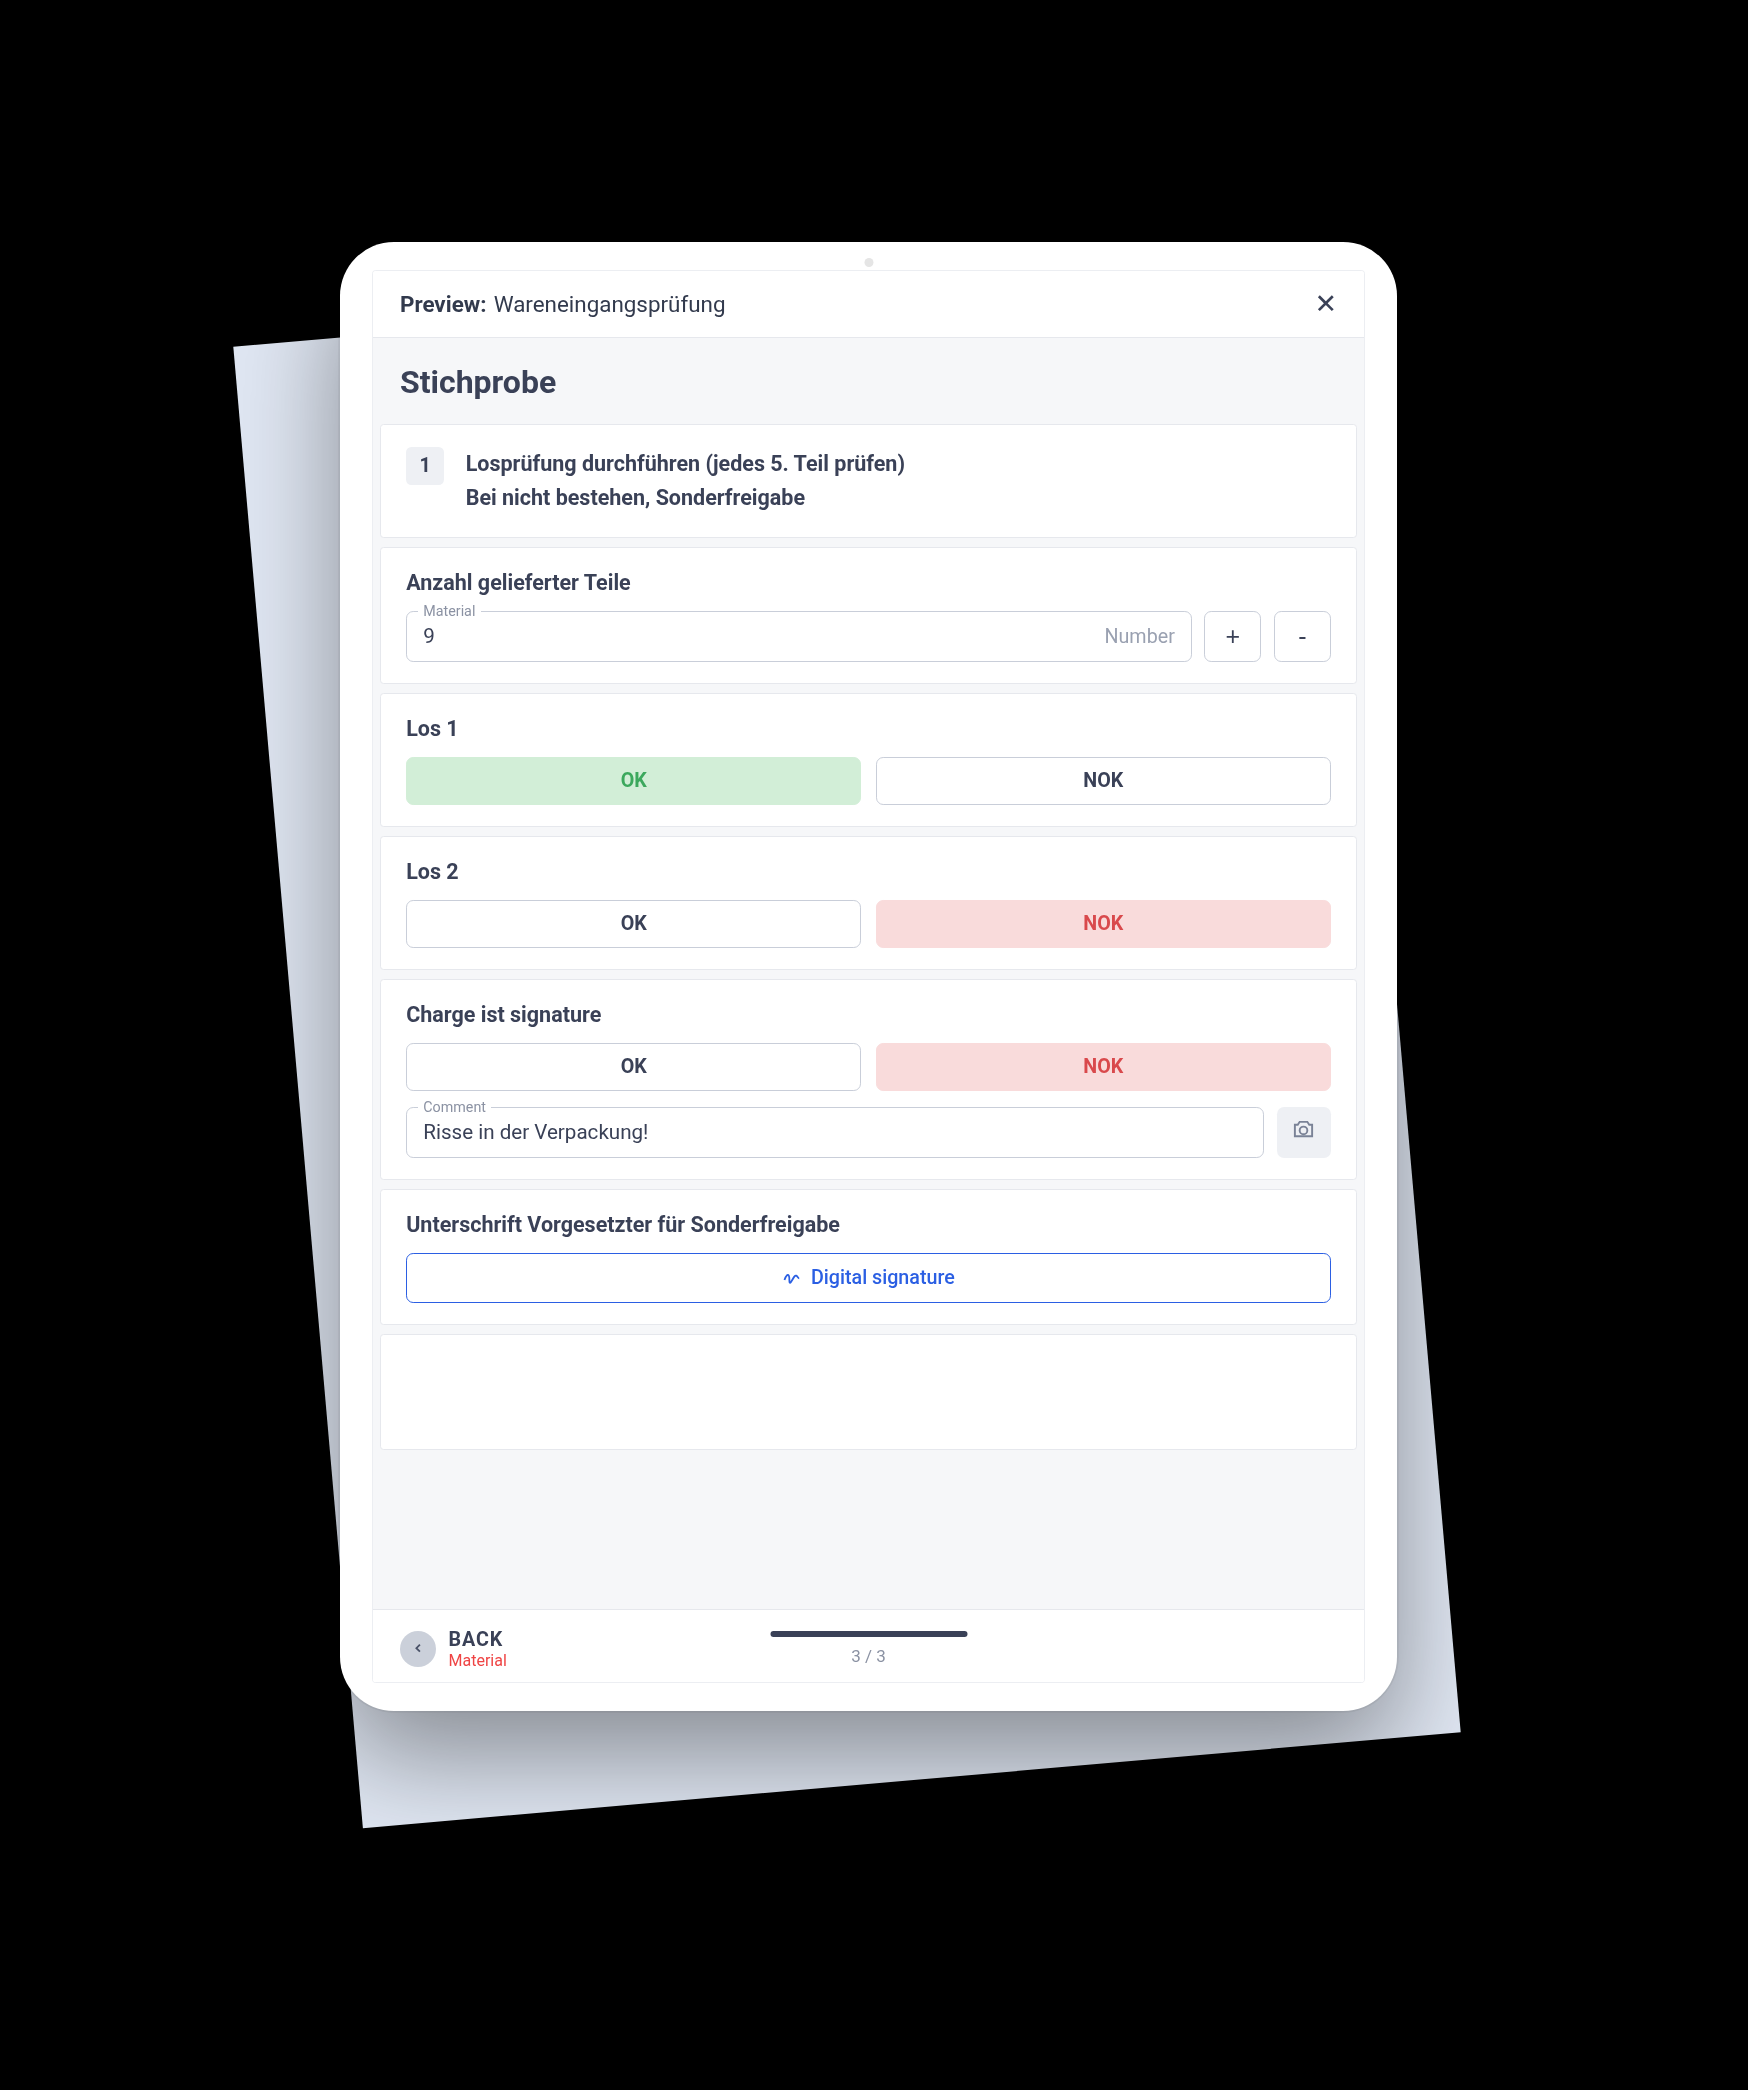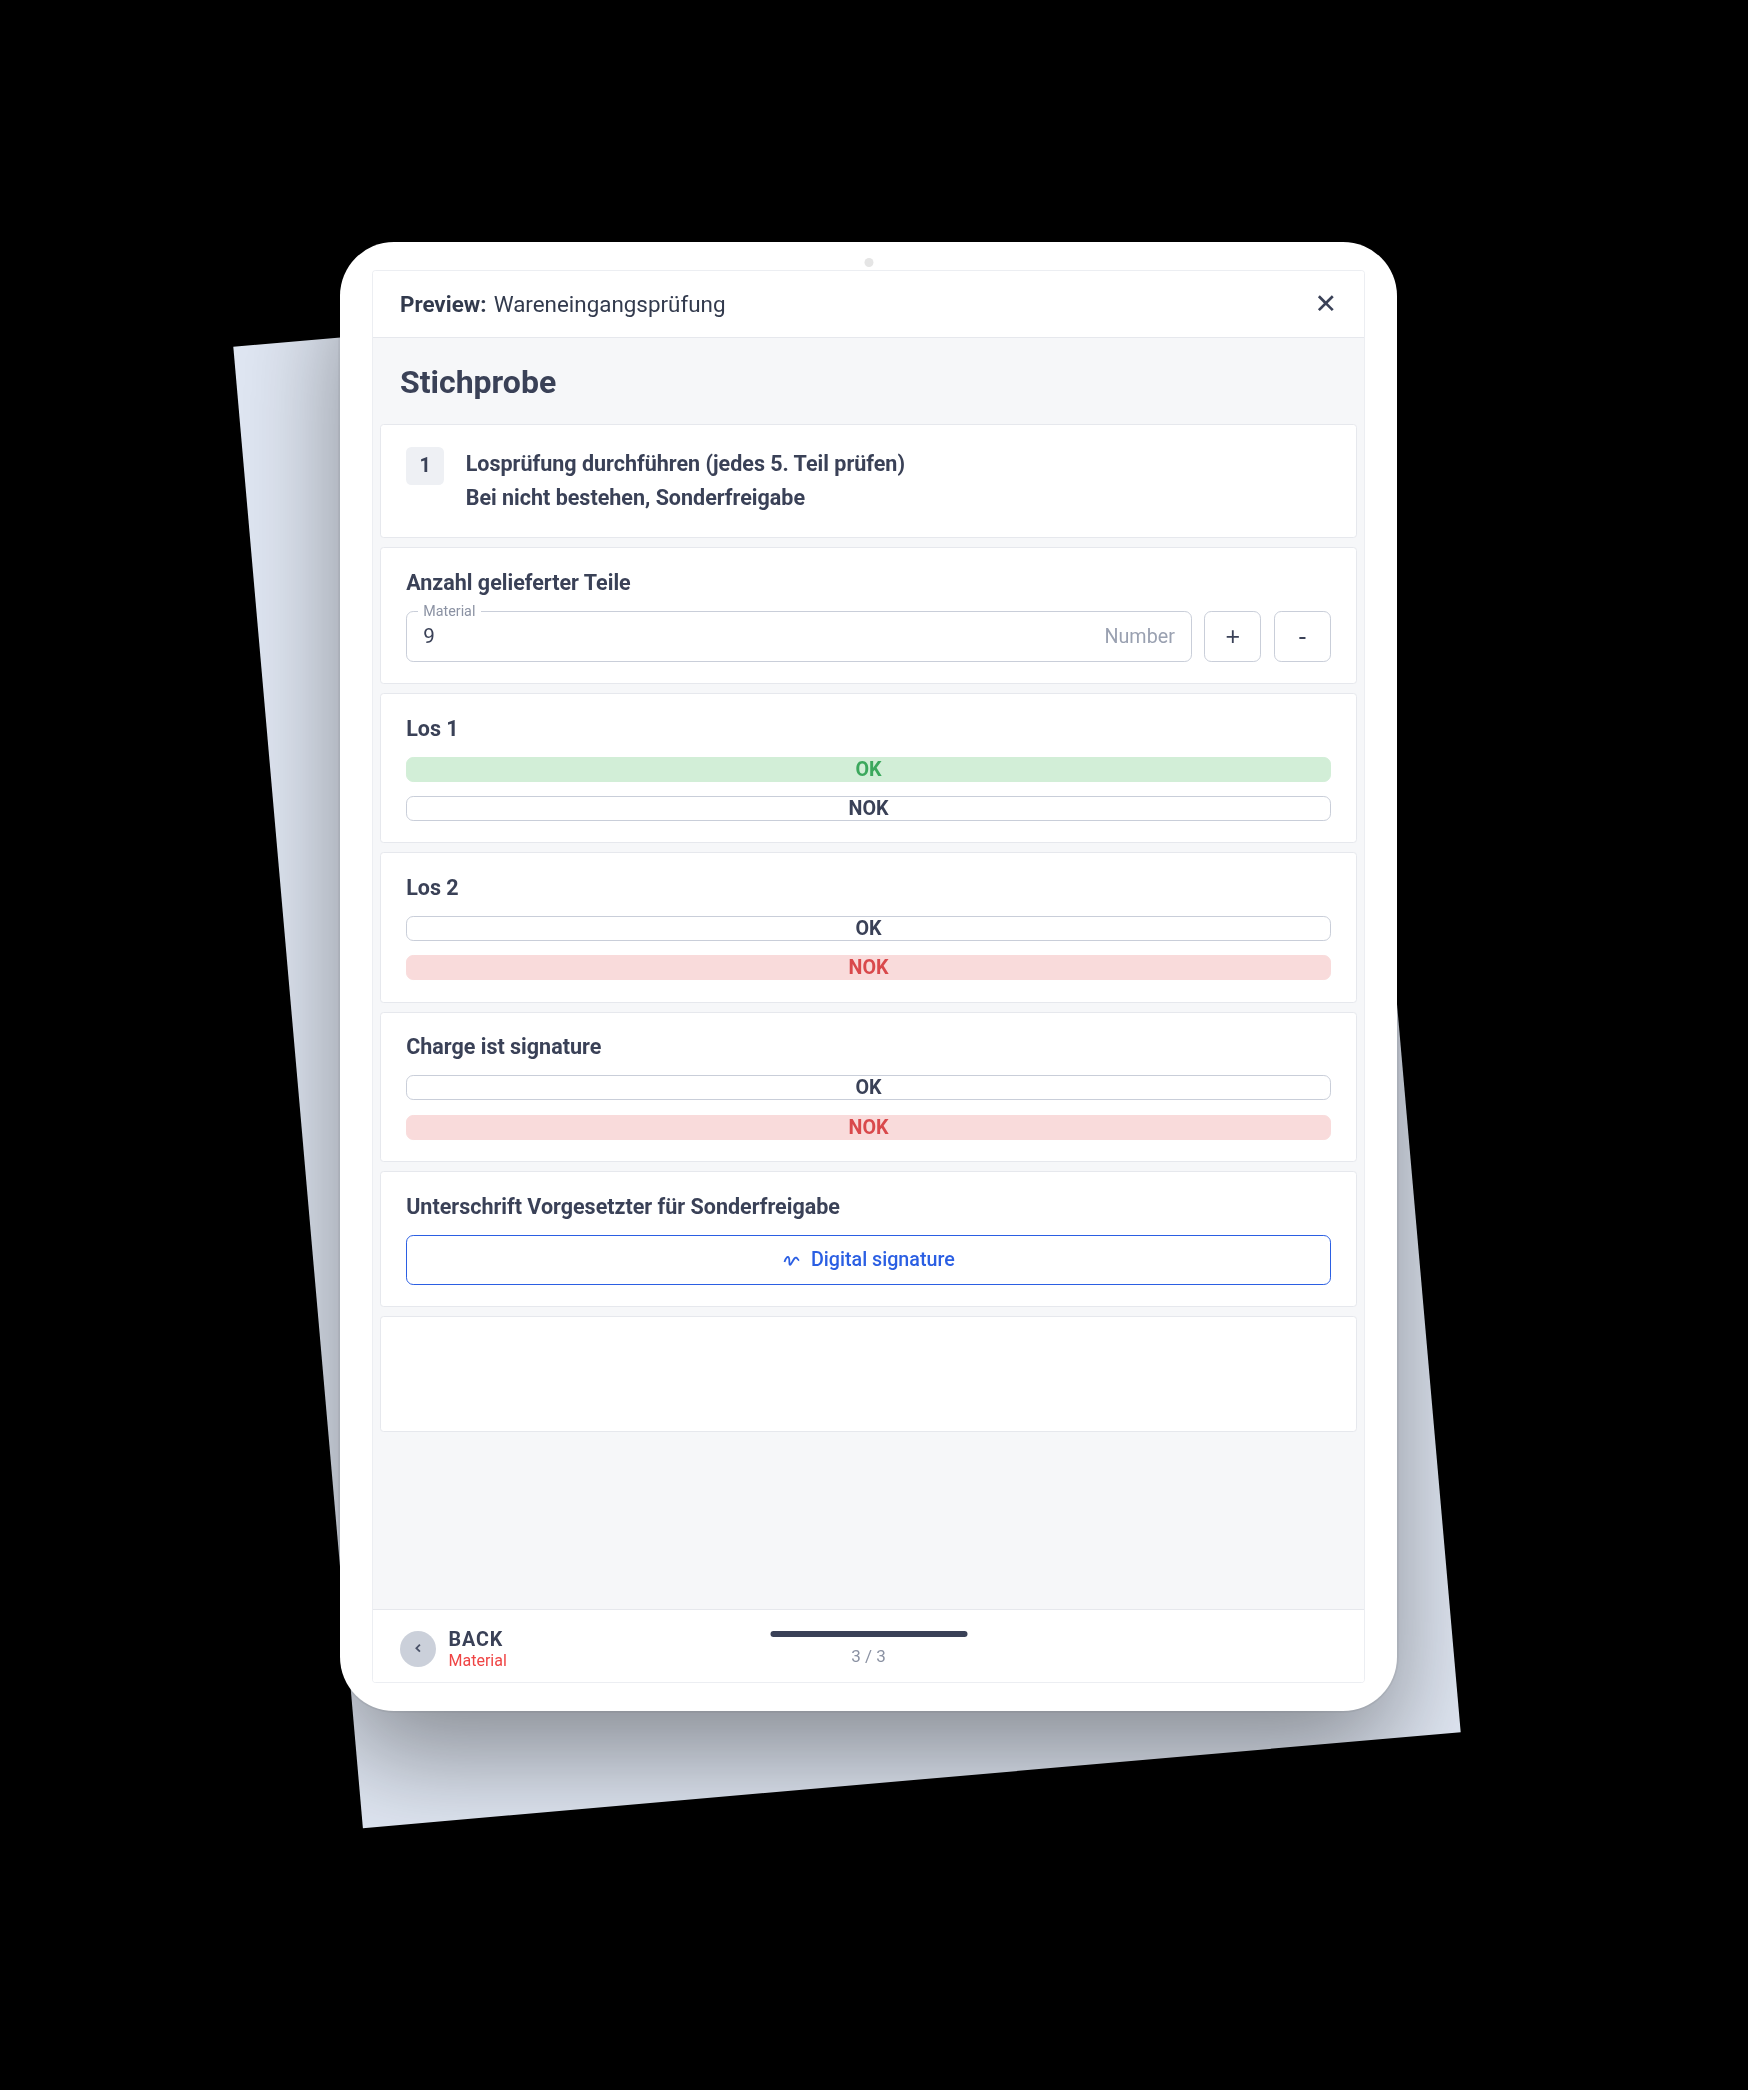--- a/index.html
+++ b/index.html
@@ -141,21 +141,21 @@
       border: 1.3px solid #c9ced9;
       border-radius: 7.2px;
       background: #fff;
       font-size: 25px;
       color: #3a4157;
       cursor: pointer;
       display: flex;
       align-items: center;
       justify-content: center;
     }
-    .choice-row { display: flex; gap: 14.3px; flex-direction: column; }
+    .choice-row { display: flex; gap: 14.3px; }
     .choice {
       flex: 1;
       height: 48px;
       border-radius: 7.2px;
       border: 1.8px solid #c9ced9;
       background: #fff;
       display: flex;
       align-items: center;
       justify-content: center;
       font-size: 19.7px;
@@ -290,20 +290,34 @@
             <div class="choice selected-nok">NOK</div>
           </div>
         </div>
 
         <div class="card">
           <div class="label">Charge ist signature</div>
           <div class="choice-row">
             <div class="choice">OK</div>
             <div class="choice selected-nok">NOK</div>
           </div>
+          <div class="comment-row">
+            <div class="input-wrap">
+              <span class="float-label">Comment</span>
+              <span class="input-val">Risse in der Verpackung!</span>
+            </div>
+            <div class="camera-btn">
+              <span>
+                <svg width="23" height="23" viewBox="0 0 24 24" fill="none" stroke="currentColor" stroke-width="2">
+                    <path d="M3 7h3l2-3h8l2 3h3v12H3z"></path>
+                    <circle cx="12" cy="13" r="4"></circle>
+                  </svg>
+              </span>
+            </div>
+          </div>
         </div>
 
         <div class="card">
           <div class="label">Unterschrift Vorgesetzter für Sonderfreigabe</div>
           <div class="sig-btn">
             <span class="sig-glyph">
               <svg width="19.7" height="19.7" viewBox="0 0 24 24" fill="none" stroke="currentColor" stroke-width="2.2">
                   <path d="M3 17c3-8 6-8 6 0s3 0 6-4 4 2 6 2"></path>
                 </svg>
             </span>

